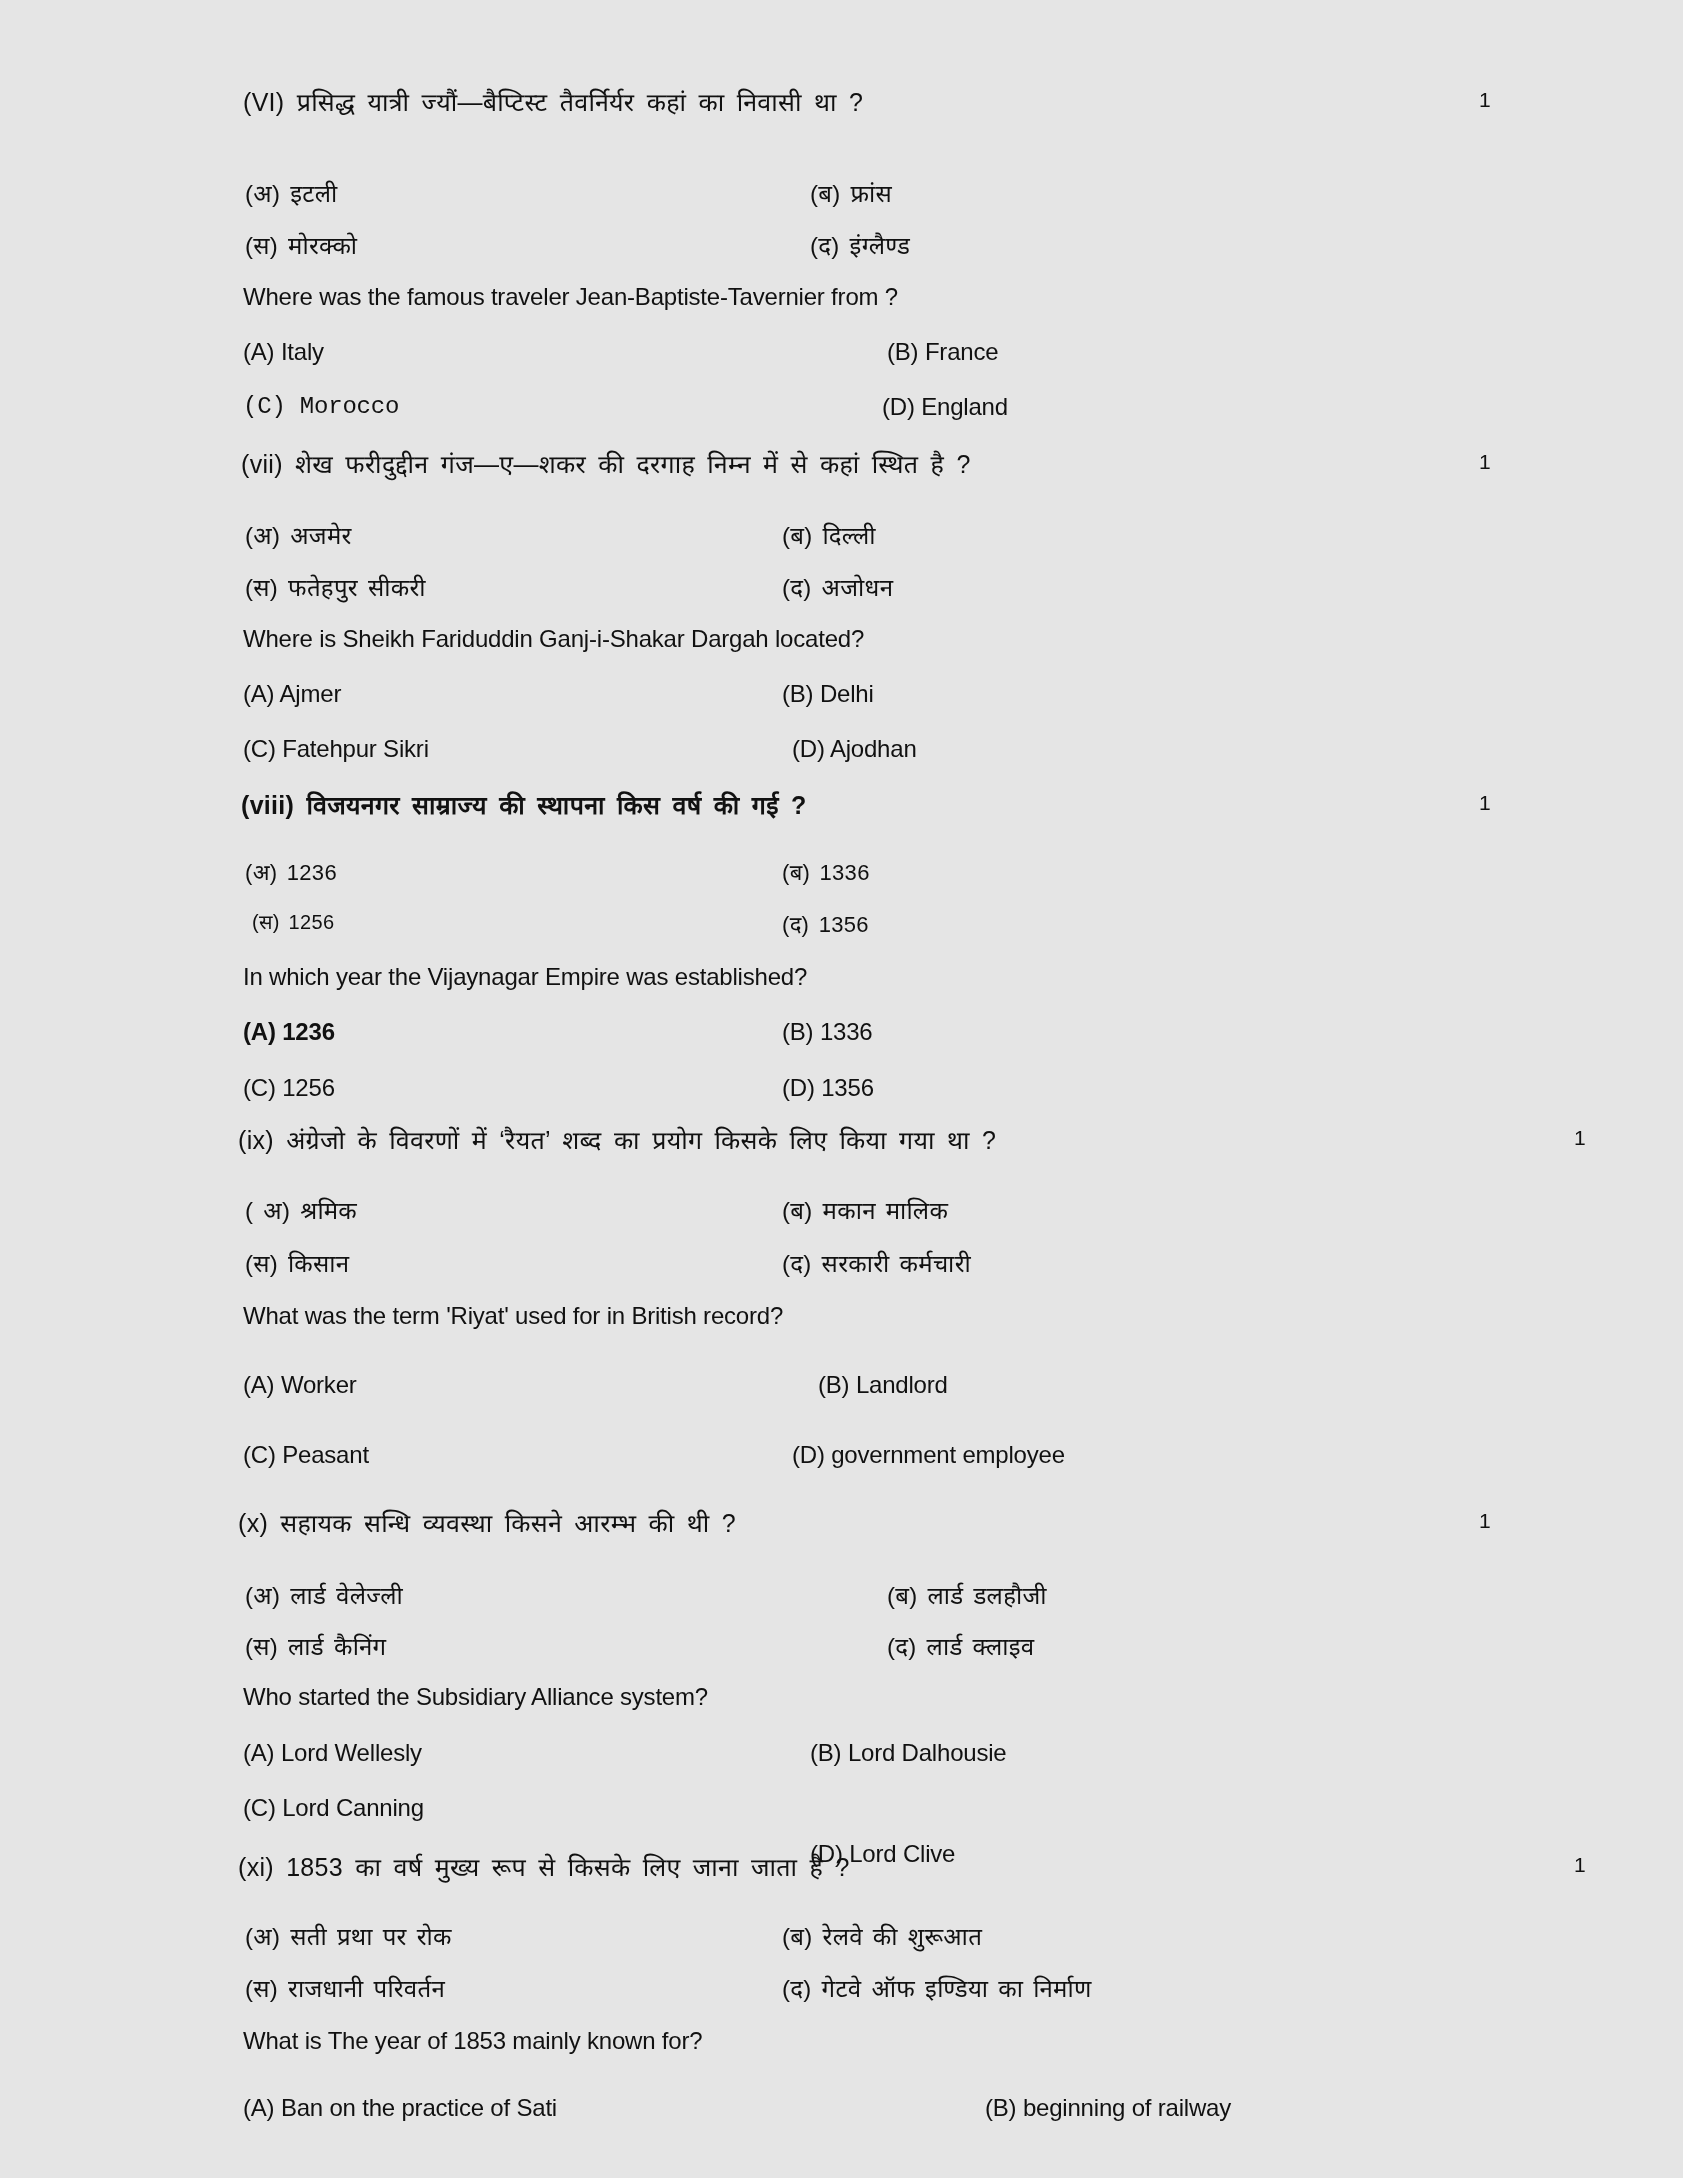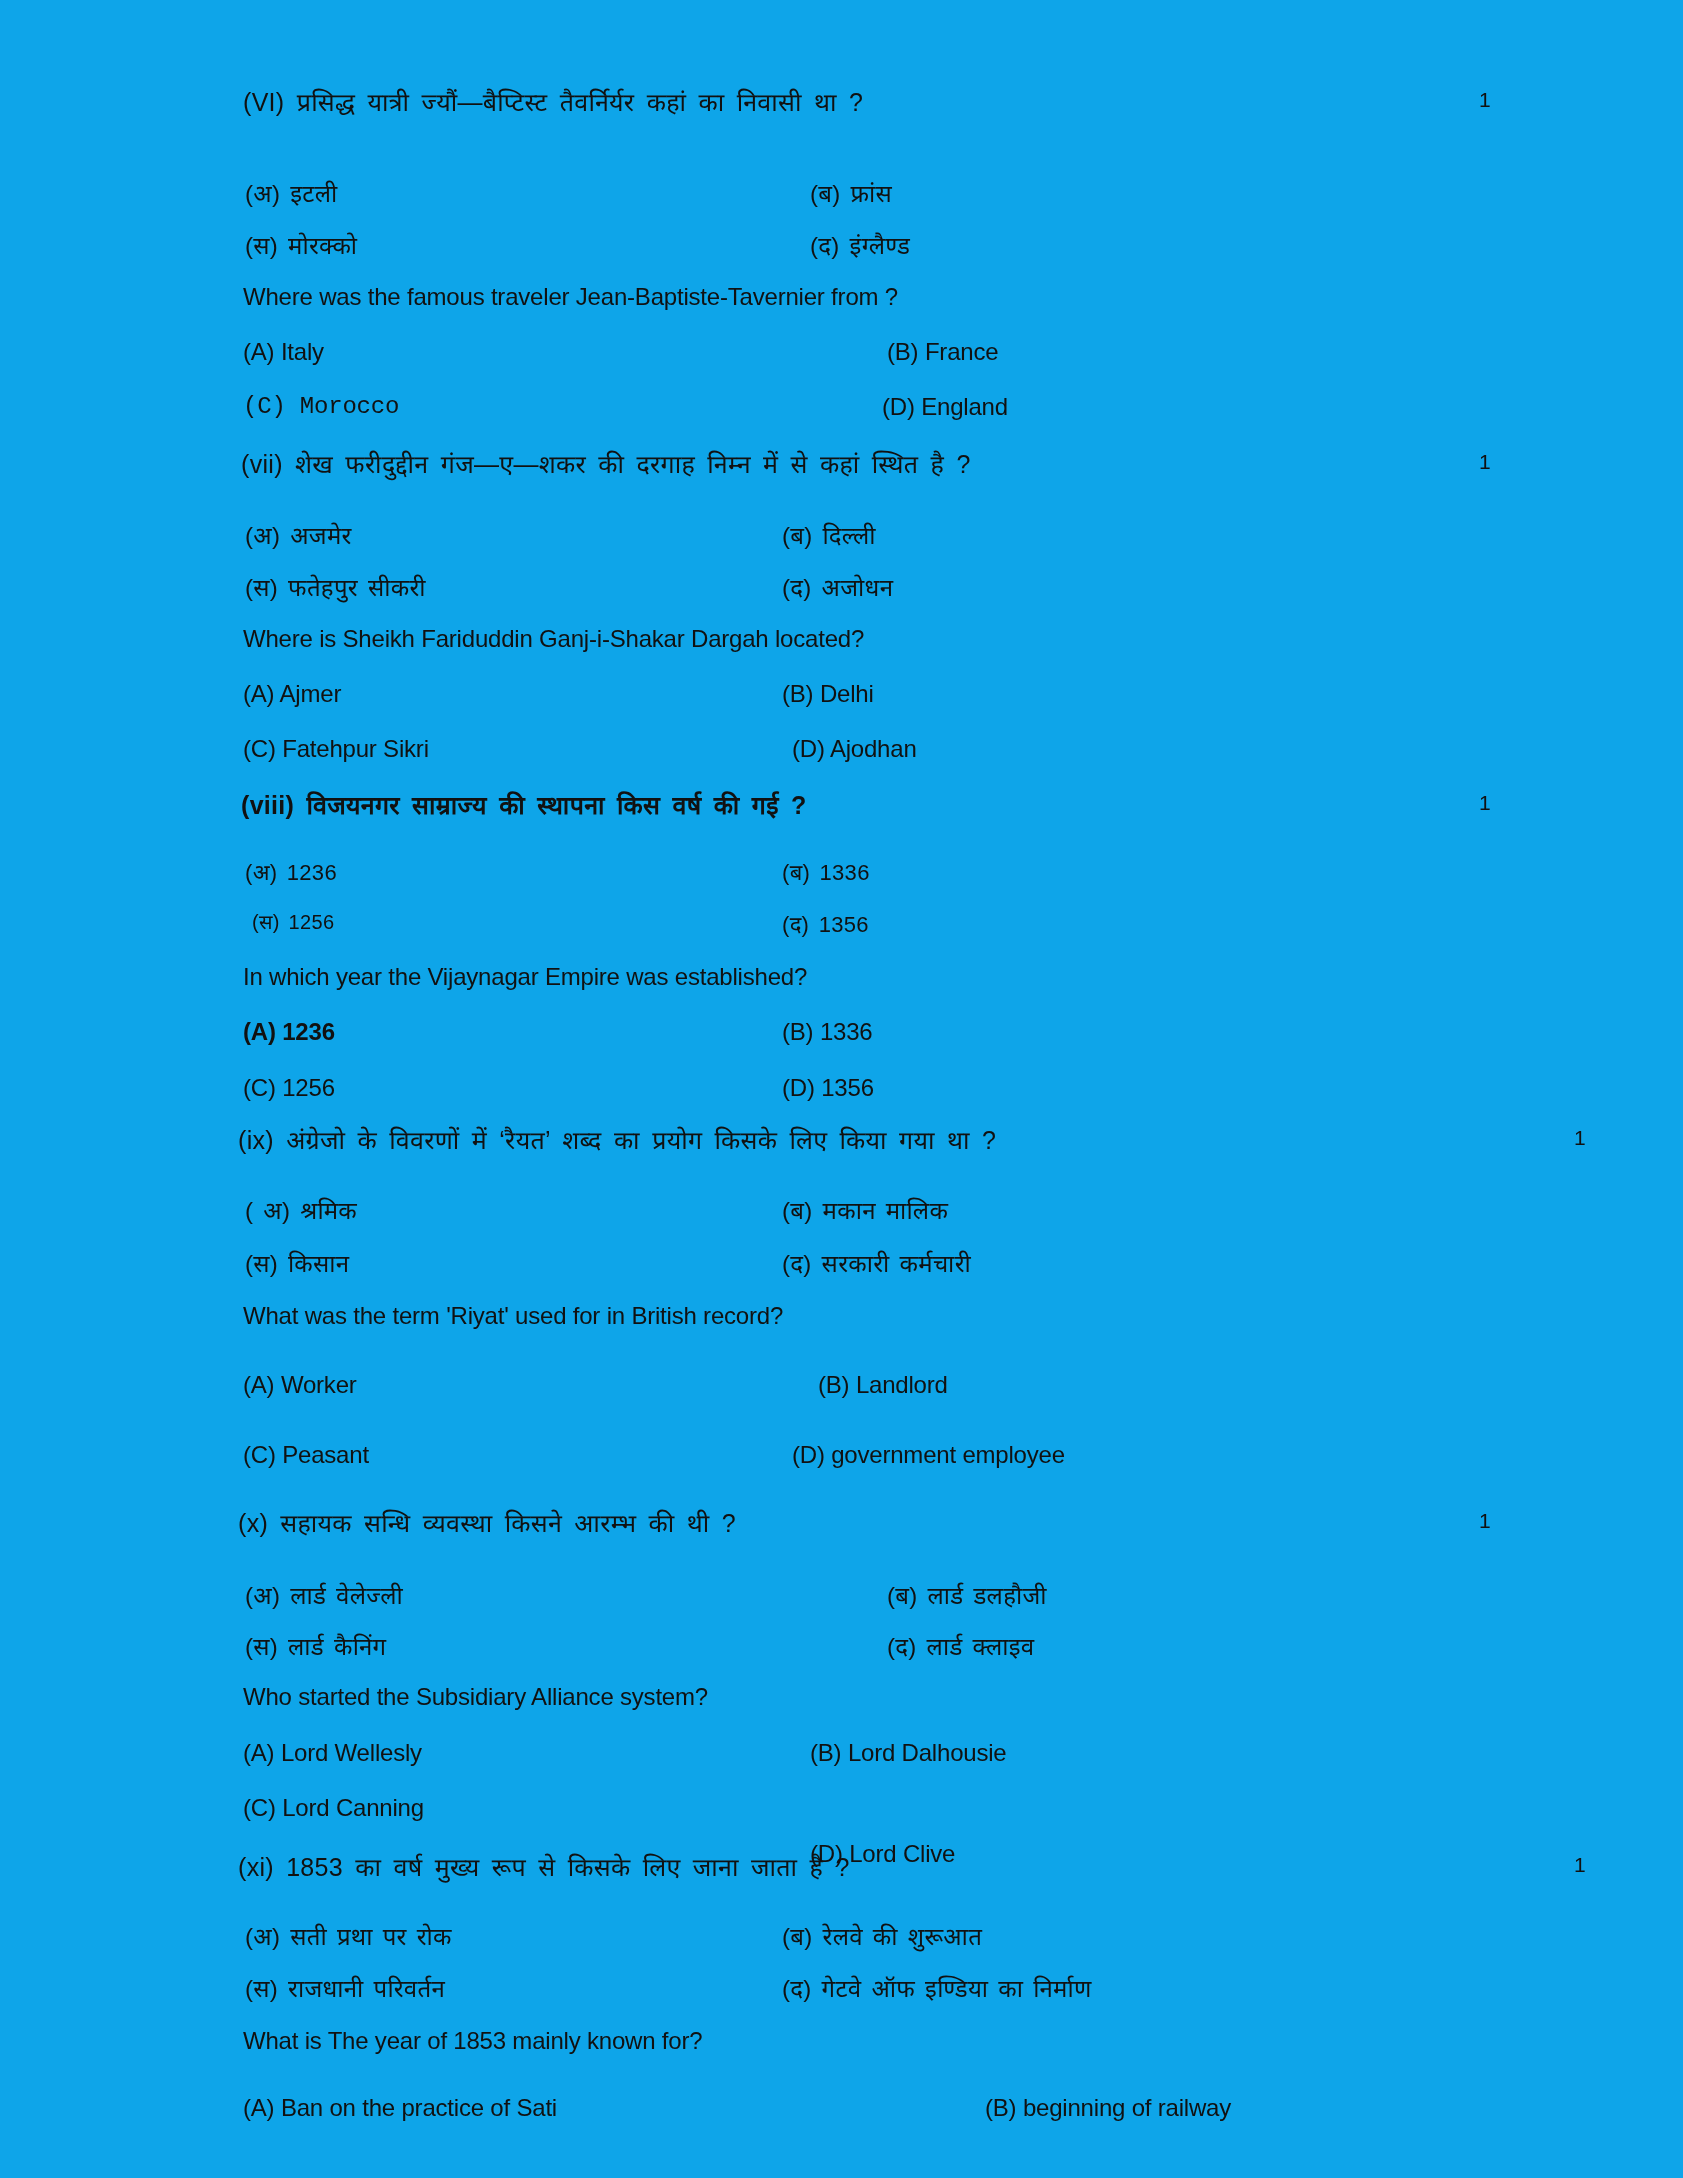--- a/index.html
+++ b/index.html
@@ -14,21 +14,21 @@
     color: #111111;
     position: relative;
     overflow: hidden;
   }
   .page {
     position: relative;
     width: 1683px;
     height: 2178px;
     box-sizing: border-box;
     padding: 40px 0 12px 0;
-    background: #0ea5e9;
+    background: #e5e5e5;
   }
 
   
   .qblock {
     position: relative;
     margin-bottom: 0px;
   }
 
   
   .abs {

